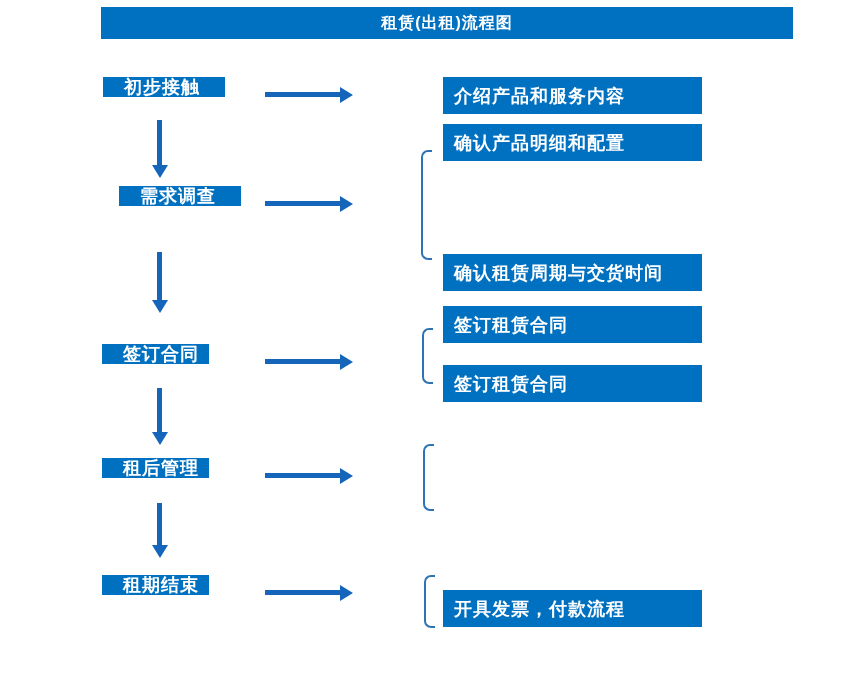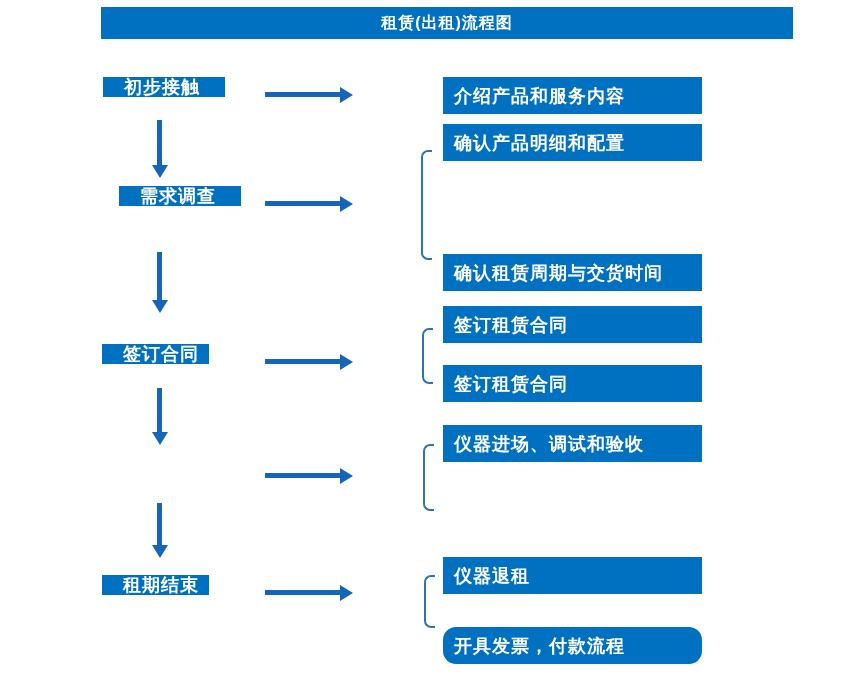--- a/index.html
+++ b/index.html
@@ -26,21 +26,21 @@
     letter-spacing:1px;white-space:nowrap;overflow:hidden;
   }
   .stage{left:103px;width:122px;}
   .stage.narrow{left:102px;width:107px;}
   .detail{left:443px;width:259px;height:37px;padding-left:11px;}
   
   .st1{top:77px;}  .st2{top:186px;margin-left:16px;} .st3{top:344px;} .st4{top:458px;} .st5{top:575px;}
   
   .d1{top:77px;}  .d2{top:124px;} .d3{top:186px;} .d4{top:254px;}
   .d5{top:306px;} .d6{top:365px;} .d7{top:425px;} .d8{top:492px;}
-  .d9{top:557px;} .d10{top:627px;border-radius:13px;}
+  .d9{top:557px;} .d10{top:590px;}
 
   
   .varrow{position:absolute;left:151px;width:17px;display:flex;flex-direction:column;align-items:center;}
   .varrow .shaft{width:5px;background:#1565BB;}
   .varrow .head{
     width:0;height:0;
     border-left:8.5px solid transparent;
     border-right:8.5px solid transparent;
     border-top:13px solid #1565BB;
   }
@@ -77,20 +77,21 @@
 </head>
 <body>
 
 <div class="canvas">
 
   <div class="title-bar">租赁(出租)流程图</div>
 
   <div class="box stage st1">初步接触</div>
   <div class="box stage st2">需求调查</div>
   <div class="box stage narrow st3">签订合同</div>
+  <div class="box stage narrow st4">租后管理</div>
   <div class="box stage narrow st5">租期结束</div>
 
   <div class="varrow va1">
       <div class="shaft"></div>
       <div class="head"></div>
     </div>
   <div class="varrow va2">
       <div class="shaft"></div>
       <div class="head"></div>
     </div>
@@ -127,17 +128,15 @@
   <div class="bracket b2"></div>
   <div class="bracket b3"></div>
   <div class="bracket b4"></div>
   <div class="bracket b5"></div>
 
   <div class="box detail d1">介绍产品和服务内容</div>
   <div class="box detail d2">确认产品明细和配置</div>
   <div class="box detail d4">确认租赁周期与交货时间</div>
   <div class="box detail d5">签订租赁合同</div>
   <div class="box detail d6">签订租赁合同</div>
-  <div class="box detail d7">仪器进场、调试和验收</div>
-  <div class="box detail d9">仪器退租</div>
   <div class="box detail d10">开具发票，付款流程</div>
 
 </div>
 
 </body></html>

